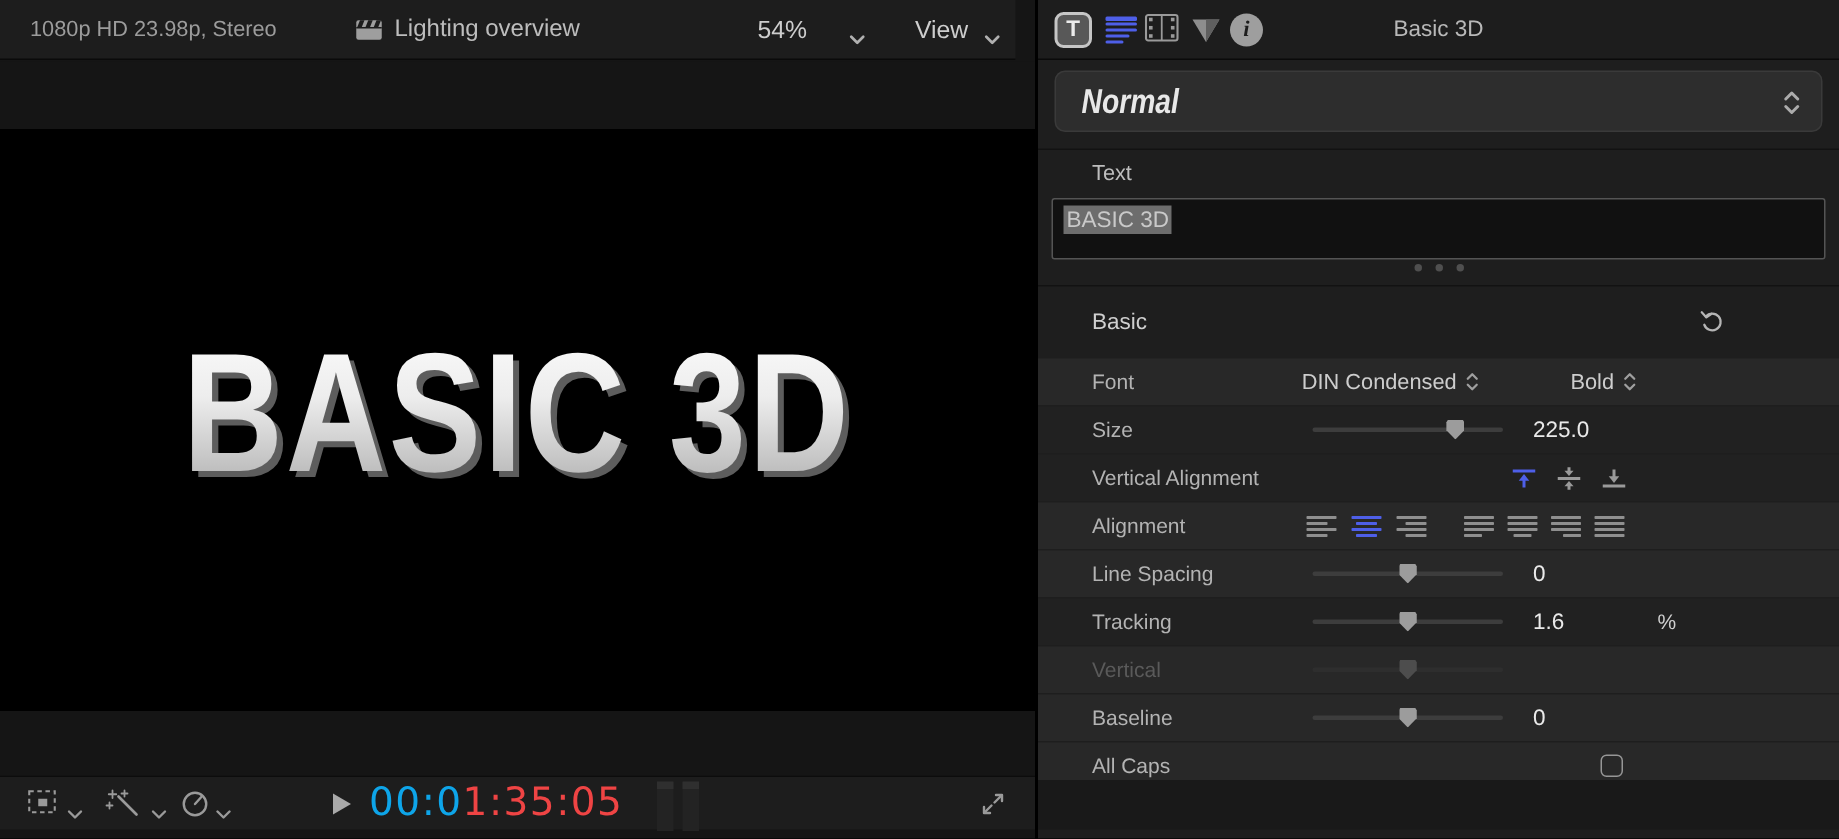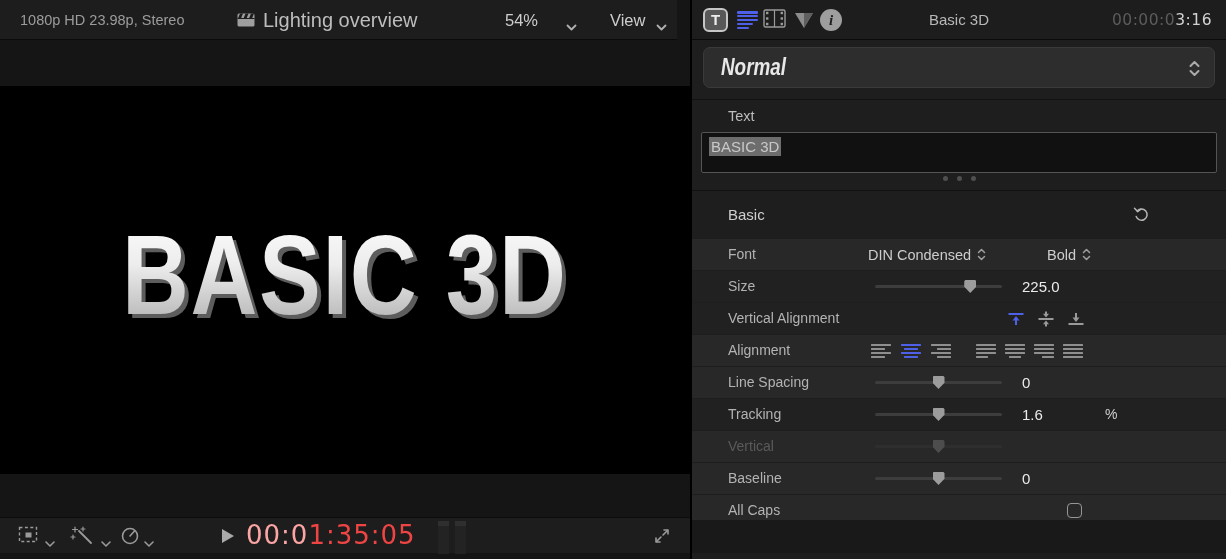--- a/index.html
+++ b/index.html
@@ -8,21 +8,21 @@
 
   .app { position:relative; width:1226px; height:559px; }
 
   
   .viewer-pane { position:absolute; left:0; top:0; width:690px; height:559px; background:#151515; }
 
   .viewer-header { position:absolute; left:0; top:0; width:677px; height:40px; background:#1d1d1d;
     border-bottom:1px solid #0a0a0a; }
   .vh-format { position:absolute; left:20px; top:0; line-height:40px; font-size:14.5px; color:#9c9c9c; }
   .vh-clapper { position:absolute; left:237px; top:13px; }
-  .vh-title { position:absolute; left:263px; top:0; line-height:40px; font-size:20px; color:#bdbdbd; }
+  .vh-title { position:absolute; left:263px; top:0; line-height:40px; font-size:16px; color:#bdbdbd; }
   .vh-zoom { position:absolute; left:505px; top:0; line-height:40px; font-size:16.5px; color:#cdcdcd; }
   .vh-zoom-chev { position:absolute; left:566px; top:17px; }
   .vh-view { position:absolute; left:610px; top:0; line-height:40px; font-size:16.5px; color:#cdcdcd; }
   .vh-view-chev { position:absolute; left:656px; top:17px; }
 
   .video-frame { position:absolute; left:0; top:41px; width:690px; height:433px; background:#151515; }
   .video-black { position:absolute; left:0; top:45px; width:690px; height:388px; background:#000;
     display:flex; align-items:center; justify-content:center; overflow:hidden; }
 
   .canvas-3d-wrap { transform:scaleX(0.82); transform-origin:center; position:relative; margin-top:-10px; }
@@ -36,21 +36,21 @@
     -webkit-background-clip:text; background-clip:text; color:transparent; }
 
   .viewer-toolbar { position:absolute; left:0; top:517px; width:690px; height:36px; background:#1d1d1d;
     border-top:1px solid #0c0c0c; }
   .vt-icon { position:absolute; top:8px; }
   .vt-chev { position:absolute; top:15px; }
   .vt-play { position:absolute; left:222px; top:11px; width:0; height:0;
     border-left:12px solid #a9a9a9; border-top:7px solid transparent; border-bottom:7px solid transparent; }
   .vt-timecode { position:absolute; left:246px; top:0; line-height:34px; font-size:26px;
     font-family:"DejaVu Sans", sans-serif; letter-spacing:1px; }
-  .tc-dim { color:#fca5a5; } .tc-bright { color:#ef4444; }
+  .tc-dim { color:#0ea5e9; } .tc-bright { color:#ef4444; }
   .meter { position:absolute; top:3px; width:11px; height:33px; background:#232323; }
   .meter::before { content:""; position:absolute; left:0; top:0; width:100%; height:5px; background:#2f2f2f; }
   .vt-expand { position:absolute; left:652px; top:8px; }
 
   
   .divider-v { position:absolute; left:690px; top:0; width:2px; height:559px; background:#000; }
 
   
   .inspector-pane { position:absolute; left:692px; top:0; width:534px; height:559px; background:#1e1e1e; }
 
@@ -240,21 +240,20 @@
         </svg>
       </div>
       <div class="tab tab-generator">
         <svg width="22" height="20" viewBox="0 0 22 20">
           <path d="M2 3 L20 3 L11 18 Z" fill="#8d8d8d"></path>
           <path d="M11 3 L20 3 L11 18 Z" fill="#5f5f5f"></path>
         </svg>
       </div>
       <div class="tab tab-info"></div>
       <div class="insp-title">Basic 3D</div>
-      <div class="insp-tc"><span class="itc-dim">00:00:0</span><span class="itc-bright">3:16</span></div>
     </div>
 
     <div class="blend-dropdown">
       <span class="blend-label">Normal</span>
       <span class="blend-chev">
         <svg width="13" height="19" viewBox="0 0 13 19">
           <path d="M2.5 7 L6.5 3 L10.5 7" fill="none" stroke="#ababab" stroke-width="2" stroke-linecap="round" stroke-linejoin="round"></path>
           <path d="M2.5 12 L6.5 16 L10.5 12" fill="none" stroke="#ababab" stroke-width="2" stroke-linecap="round" stroke-linejoin="round"></path>
         </svg>
       </span>

